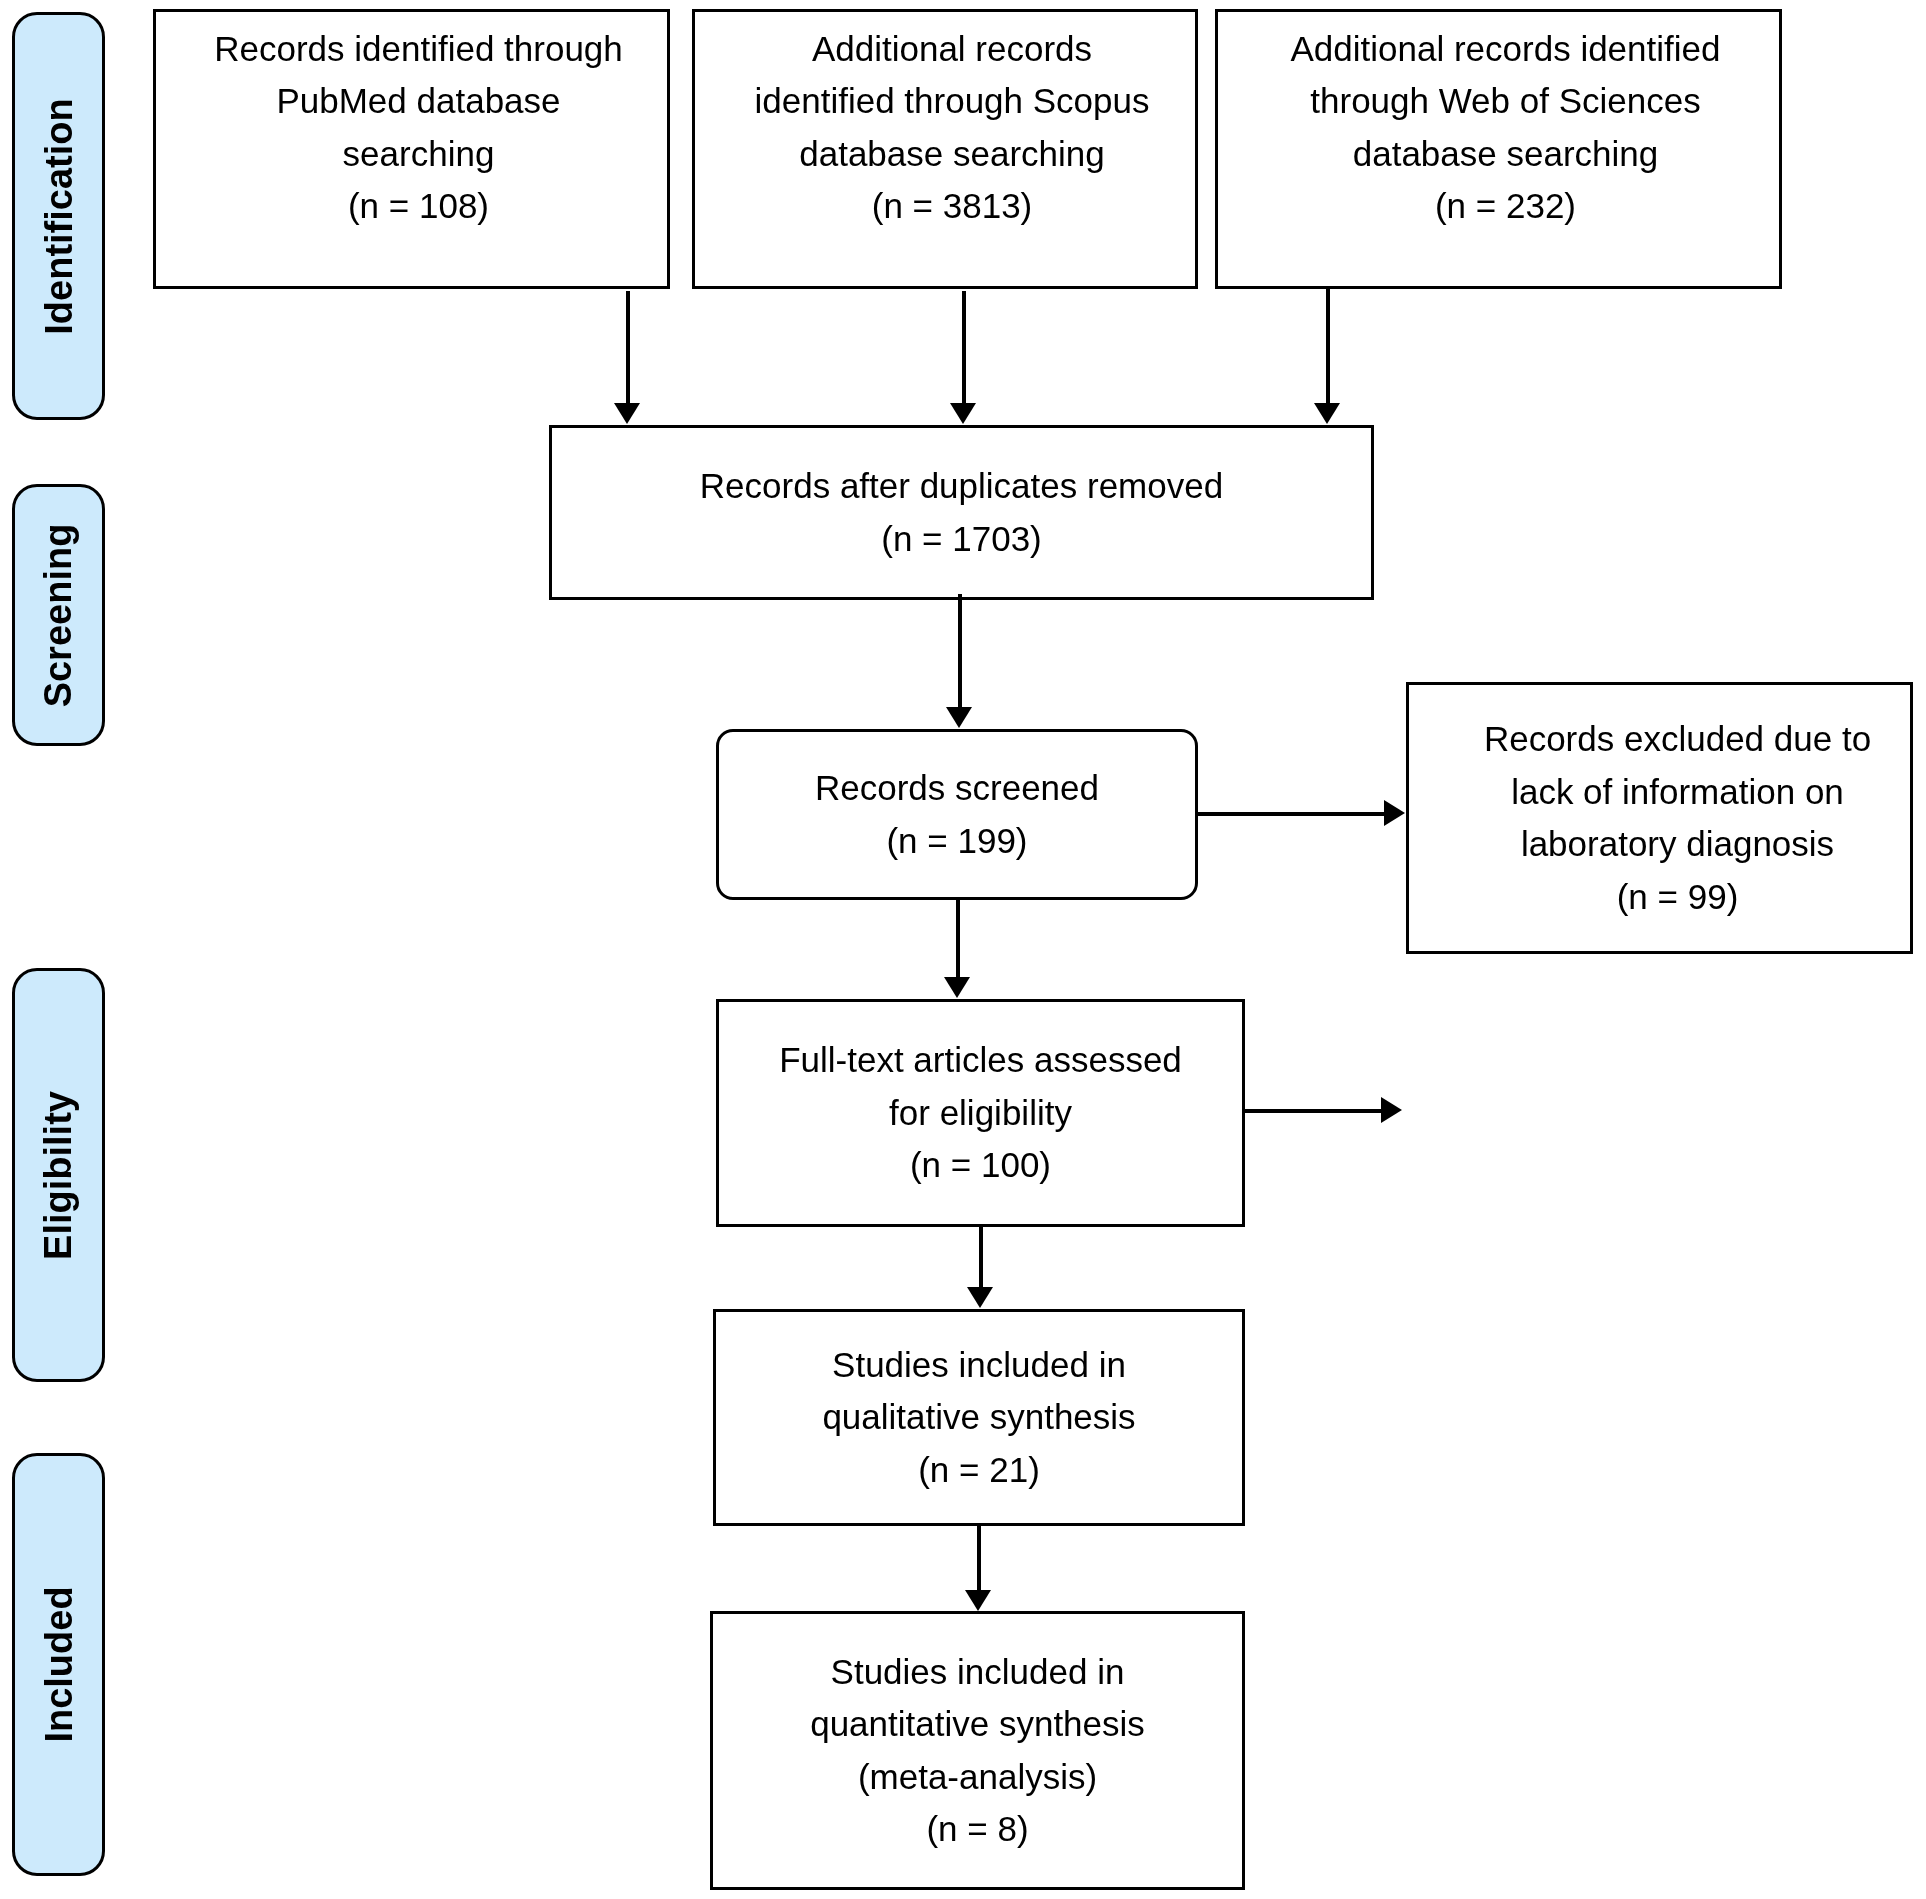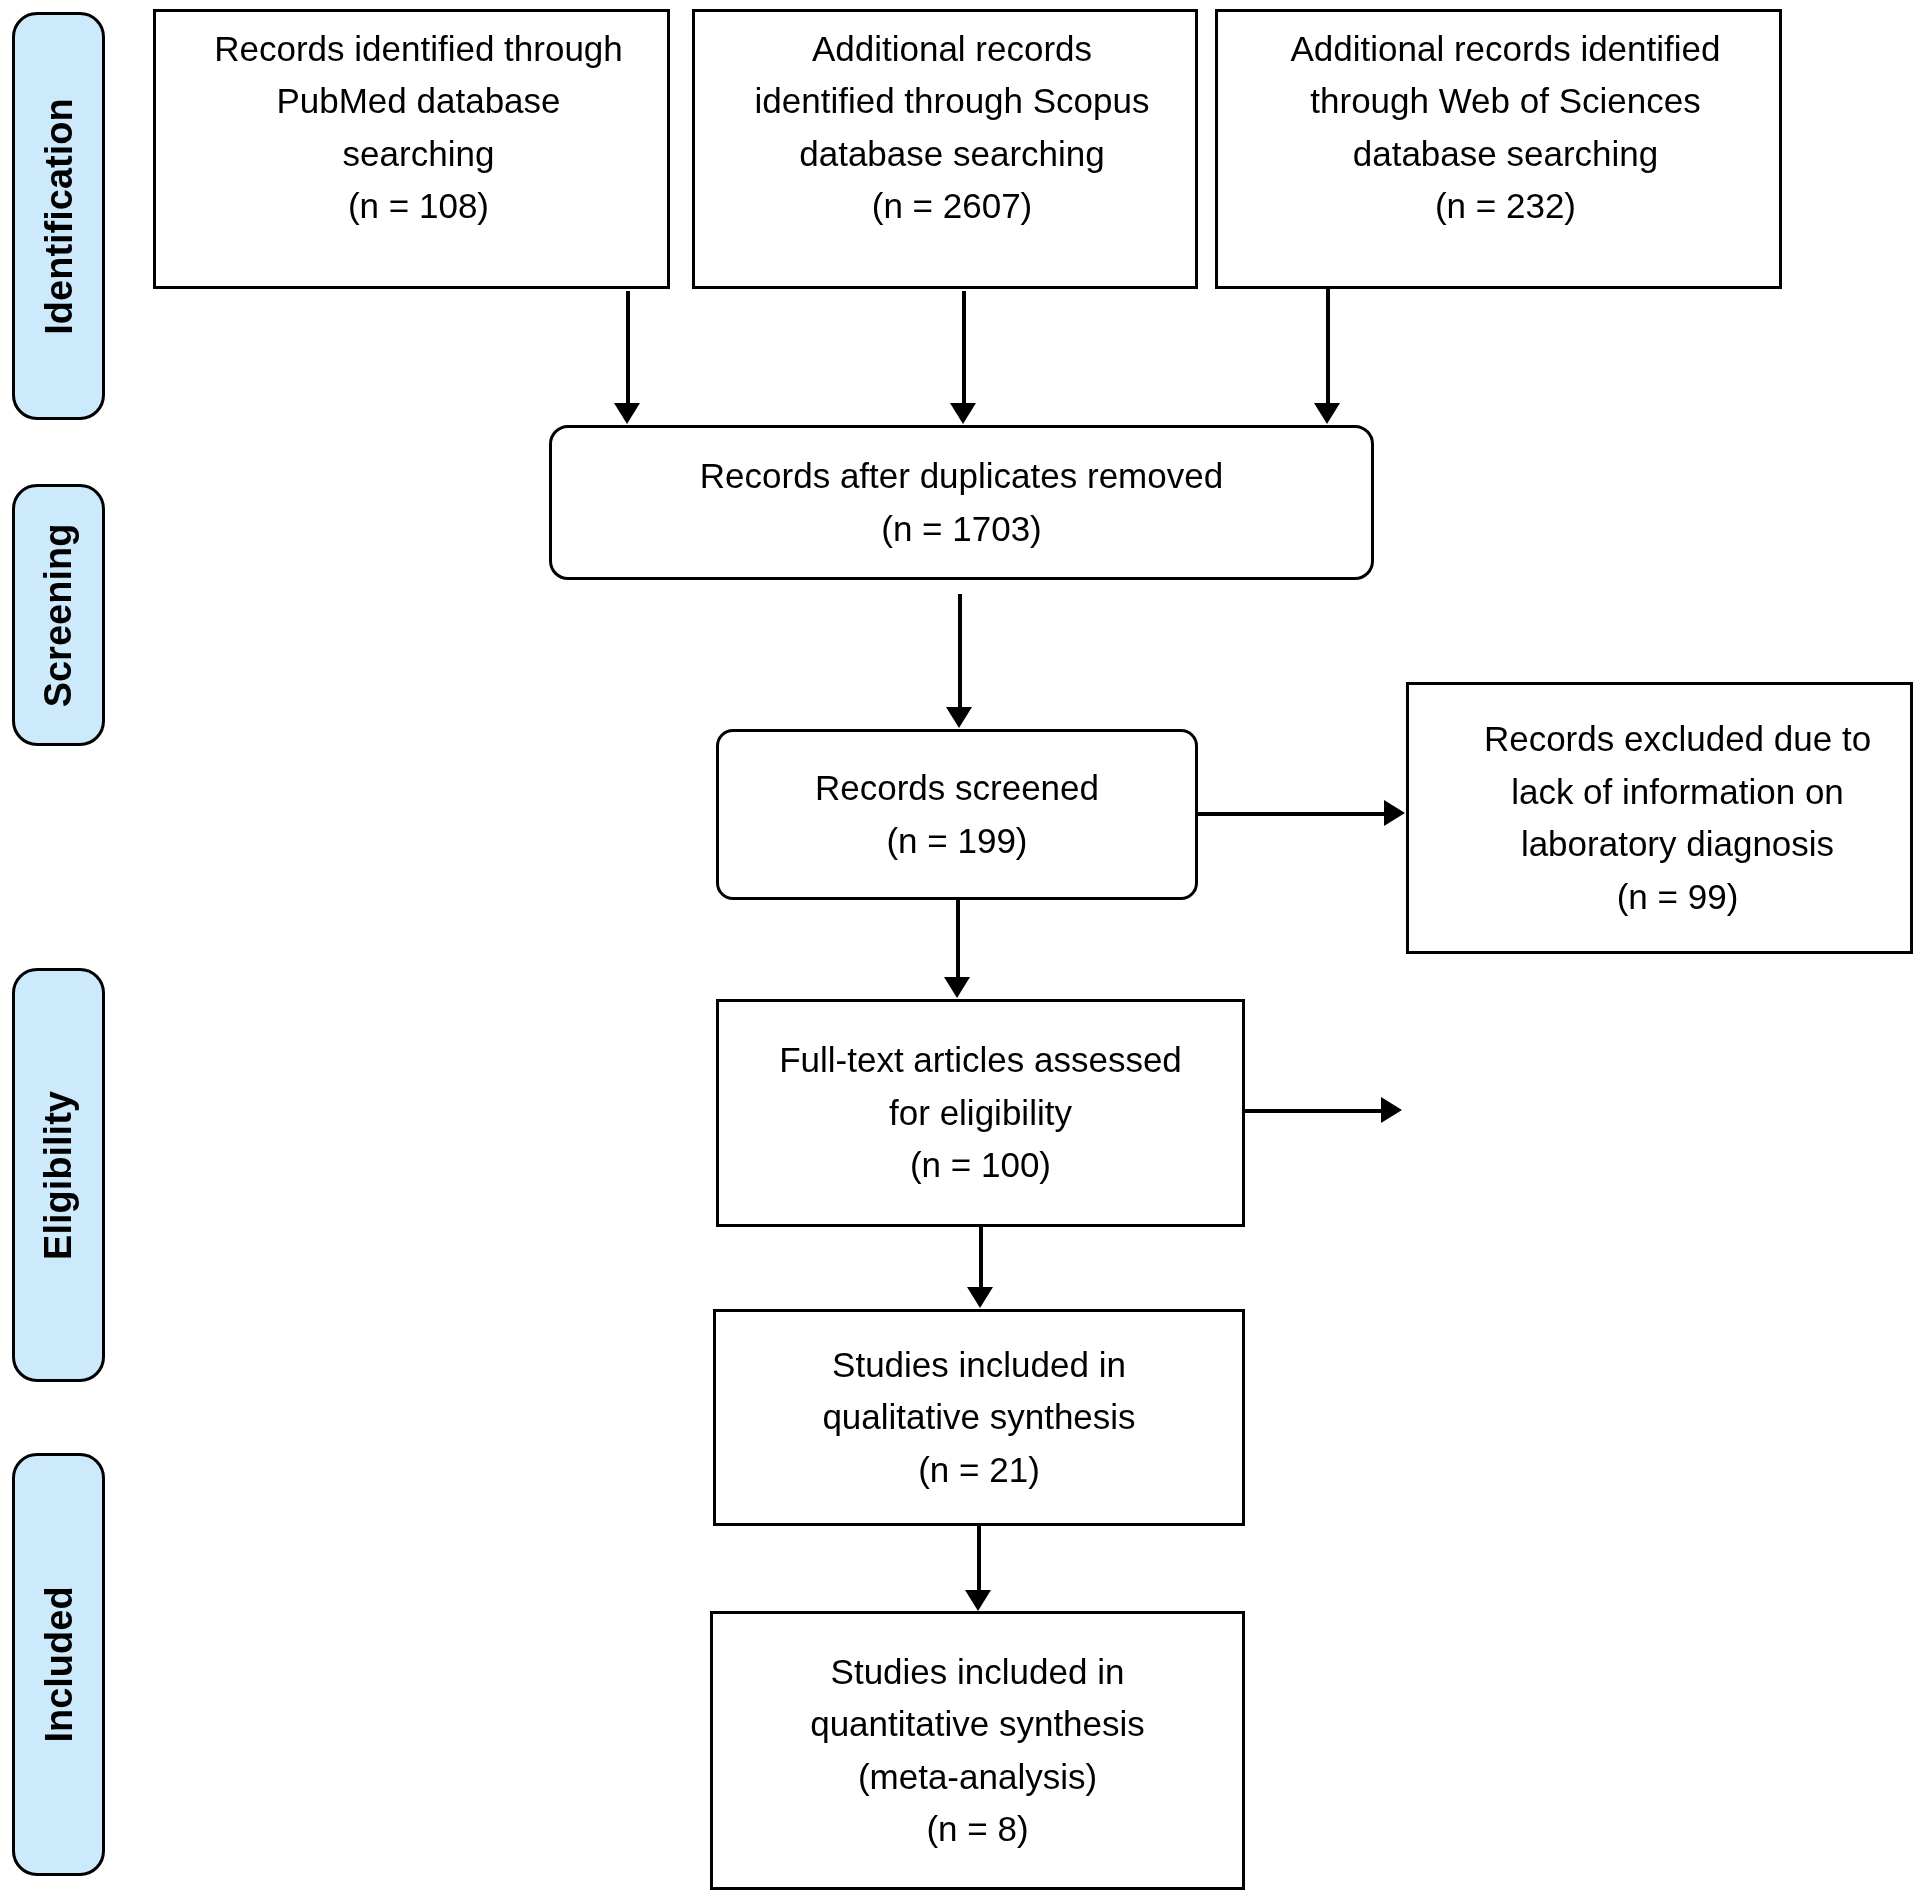--- a/index.html
+++ b/index.html
@@ -102,30 +102,30 @@
   <div class="box box--top" style="left:153px; top:9.3px; width:517px; height:280px;">
     <span class="box-text">Records identified through
 PubMed database
 searching
 (n = 108)</span>
   </div>
   <div class="box box--top" style="left:692px; top:9.3px; width:506px; height:280px;">
     <span class="box-text">Additional records
 identified through Scopus
 database searching
-(n = 2607)</span>
+(n = 3813)</span>
   </div>
   <div class="box box--top" style="left:1215px; top:9.3px; width:567px; height:280px;">
     <span class="box-text">Additional records identified
 through Web of Sciences
 database searching
 (n = 232)</span>
   </div>
 
-  <div class="box" style="left:549px; top:425px; width:825px; height:155px;border-radius:19px;">
+  <div class="box" style="left:549px; top:425px; width:825px; height:175px;">
     <span class="box-text">Records after duplicates removed
 (n = 1703)</span>
   </div>
 
   <div class="box" style="left:716px; top:729px; width:482px; height:171px;border-radius:17px;">
     <span class="box-text">Records screened
 (n = 199)</span>
   </div>
   <div class="box" style="left:1406px; top:682px; width:507px; height:272px;padding-left:36px;">
     <span class="box-text">Records excluded due to

